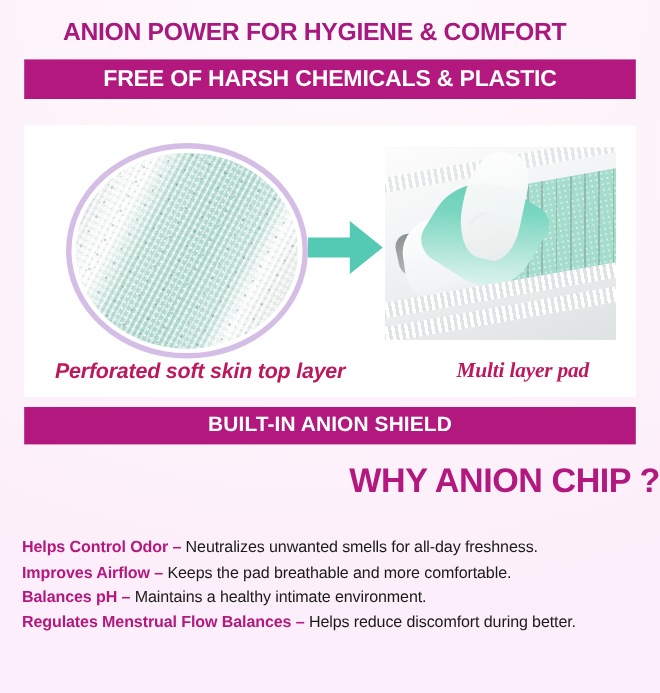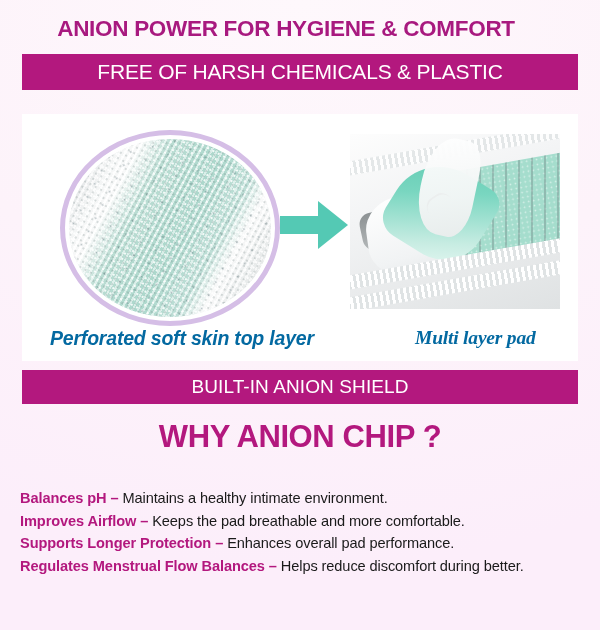--- a/index.html
+++ b/index.html
@@ -37,21 +37,21 @@
   }
 
   
   .banner {
     position: absolute;
     left: 22px;
     width: 556px;
     background: #b3187e;
     color: #ffffff;
     text-align: center;
-    font-weight: normal;
+    font-weight: bold;
     white-space: nowrap;
     box-sizing: border-box;
   }
   .banner-top {
     top: 54px;
     height: 36px;
     line-height: 36px;
     font-size: 21px;
     letter-spacing: -0.2px;
   }
@@ -255,34 +255,34 @@
   .pr-band-a { top: 70%; }
   .pr-band-b { top: 83%; }
   .pr-band-c { top: 5%; opacity: .8; }
 
   
   .caption {
     position: absolute;
     font-style: italic;
     font-weight: bold;
     font-size: 19.5px;
-    color: #0369a1;
+    color: #be185d;
     white-space: nowrap;
     letter-spacing: -0.2px;
   }
   .caption-left { left: 28px; top: 213px; }
   .caption-right { left: 393px; top: 213px; font-family: Liberation Serif, serif; }
 
   
   .why {
     position: absolute;
     top: 419px;
     left: 0;
     width: 600px;
-    text-align: center;
+    text-align: right;
     font-size: 31px;
     font-weight: bold;
     color: #b3187e;
     letter-spacing: -0.4px;
     white-space: nowrap;
   }
 
   
   .benefits {
     position: absolute;
@@ -352,19 +352,19 @@
 
     <div class="caption caption-left">Perforated soft skin top layer</div>
     <div class="caption caption-right">Multi layer pad</div>
   </div>
 
   <div class="banner banner-mid">BUILT-IN ANION SHIELD</div>
 
   <div class="why">WHY ANION CHIP ?</div>
 
   <div class="benefits">
+      <div class="benefit-row"><span class="benefit-label">Helps Control Odor</span><span class="benefit-dash"> – </span><span class="benefit-text">Neutralizes unwanted smells for all-day freshness.</span></div>
+      <div class="benefit-row"><span class="benefit-label">Improves Airflow</span><span class="benefit-dash"> – </span><span class="benefit-text">Keeps the pad breathable and more comfortable.</span></div>
       <div class="benefit-row"><span class="benefit-label">Balances pH</span><span class="benefit-dash"> – </span><span class="benefit-text">Maintains a healthy intimate environment.</span></div>
-      <div class="benefit-row"><span class="benefit-label">Improves Airflow</span><span class="benefit-dash"> – </span><span class="benefit-text">Keeps the pad breathable and more comfortable.</span></div>
-      <div class="benefit-row"><span class="benefit-label">Supports Longer Protection</span><span class="benefit-dash"> – </span><span class="benefit-text">Enhances overall pad performance.</span></div>
       <div class="benefit-row"><span class="benefit-label">Regulates Menstrual Flow Balances</span><span class="benefit-dash"> – </span><span class="benefit-text">Helps reduce discomfort during better.</span></div>
     </div>
 
 </div>
 
 </body></html>

